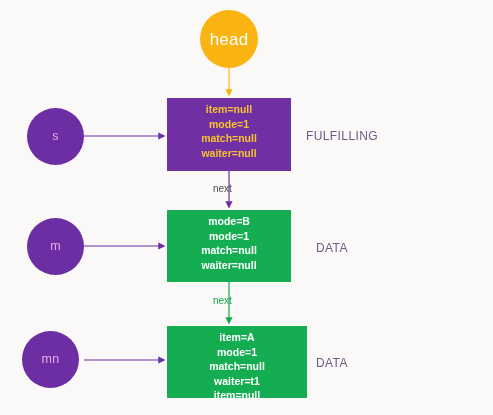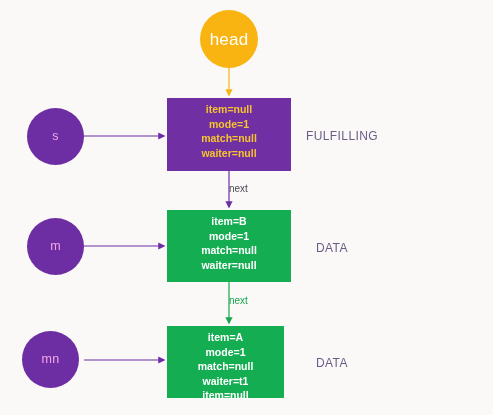--- a/index.html
+++ b/index.html
@@ -96,21 +96,21 @@
     top: 210px;
     width: 124px;
     height: 72px;
     background: #14ad51;
   }
   .box-data-1 .field { color: #ffffff; }
 
   .box-data-2 {
     left: 167px;
     top: 326px;
-    width: 117px;
+    width: 140px;
     height: 72px;
     background: #14ad51;
   }
   .box-data-2 .field { color: #ffffff; }
 
   
   .state-label {
     position: absolute;
     font-size: 12px;
     color: #6b5b87;
@@ -119,21 +119,20 @@
   }
   .state-fulfilling { left: 306px; top: 129px; }
   .state-data-1     { left: 316px; top: 241px; }
   .state-data-2     { left: 316px; top: 356px; }
 
   
   .edge-label {
     position: absolute;
     font-size: 10px;
     white-space: nowrap;
-    margin-left: 16px;
   }
   .edge-label-next-1 {
     left: 213px;
     top: 183px;
     color: #4a4a55;
   }
   .edge-label-next-2 {
     left: 213px;
     top: 295px;
     color: #17a74c;
@@ -200,21 +199,21 @@
 
   <div class="box-node box-fulfilling">
     <span class="field">item=null</span>
     <span class="field">mode=1</span>
     <span class="field">match=null</span>
     <span class="field">waiter=null</span>
   </div>
   <span class="state-label state-fulfilling">FULFILLING</span>
 
   <div class="box-node box-data-1">
-    <span class="field">item=B</span>
+    <span class="field">mode=B</span>
     <span class="field">mode=1</span>
     <span class="field">match=null</span>
     <span class="field">waiter=null</span>
   </div>
   <span class="state-label state-data-1">DATA</span>
 
   <div class="box-node box-data-2">
     <span class="field">item=A</span>
     <span class="field">mode=1</span>
     <span class="field">match=null</span>

